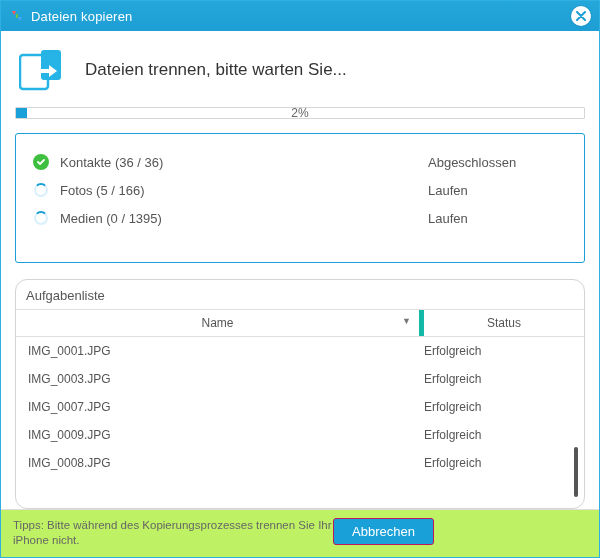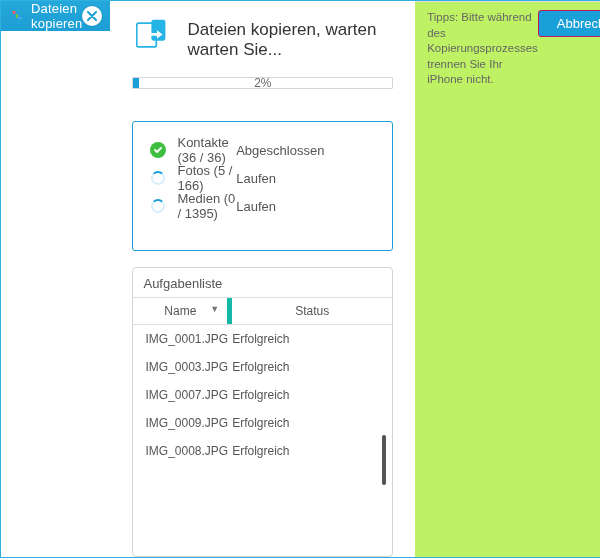--- a/index.html
+++ b/index.html
@@ -1,38 +1,38 @@
 <!DOCTYPE html>
 <html><head>
 <meta charset="utf-8">
 <style>
   * { box-sizing: border-box; margin: 0; padding: 0; }
   body { font-family: "Segoe UI", Tahoma, Arial, sans-serif; font-size: 13px; color: #444; background: #fff; width: 600px; height: 558px; overflow: hidden; }
-  .window { width: 600px; height: 558px; border: 1px solid #2fb0e0; display: flex; flex-direction: row; background: #fff; gap: 8px; }
+  .window { width: 600px; height: 558px; border: 1px solid #2fb0e0; display: flex; flex-direction: column; background: #fff; }
   .titlebar { height: 30px; background: linear-gradient(#24a7db, #1d9ed4); color: #fff; display: flex; align-items: center; padding: 0 8px; font-size: 13px; }
   .titlebar .title-text { flex: 1; font-weight: 500; letter-spacing: .2px; }
   .app-icon { width: 16px; height: 16px; margin-right: 6px; display: flex; align-items: center; justify-content: center; }
   .close-btn { width: 20px; height: 20px; border-radius: 50%; background: #fff; color: #1d9ed4; display: flex; align-items: center; justify-content: center; font-weight: bold; font-size: 14px; cursor: pointer; box-shadow: 0 0 2px rgba(0,0,0,.2); }
   .content { flex: 1; padding: 10px 14px 0 14px; display: flex; flex-direction: column; }
   .header-row { display: flex; align-items: center; gap: 16px; padding: 8px 4px 14px 4px; }
   .device-icon { width: 50px; height: 42px; }
   .header-text { font-size: 17px; color: #333; }
   .progress-wrap { margin: 2px 0 8px 0; }
   .progress-track { height: 12px; background: #fff; border: 1px solid #d6d6d6; border-radius: 1px; position: relative; }
   .progress-fill { height: 100%; background: #1aa0d8; }
   .progress-label { text-align: center; font-size: 12px; color: #666; position: absolute; left:0; right:0; top: -1px; line-height: 12px; }
-  .status-box { border: 1px solid #1aa0d8; border-radius: 3px; padding: 14px 16px 30px 16px; margin-top: 24px; }
+  .status-box { border: 1px solid #1aa0d8; border-radius: 3px; padding: 14px 16px 30px 16px; margin-top: 6px; }
   .status-row { display: flex; align-items: center; height: 28px; font-size: 13px; color: #555; }
   .status-row .s-icon { width: 18px; height: 18px; margin-right: 10px; flex-shrink: 0; display: flex; align-items: center; justify-content: center; }
   .status-row .s-label { flex: 1; }
   .status-row .s-state { width: 140px; }
   .done-circle { width: 16px; height: 16px; border-radius: 50%; background: #3fbf3f; display:flex; align-items:center; justify-content:center; }
   .done-circle svg { width:10px; height:10px; }
   .spinner { width: 14px; height: 14px; border: 2px solid #d8f0fb; border-top-color: #1aa0d8; border-radius: 50%; }
-  .panel { border: 1px solid #d4d4d4; border-radius: 4px; margin-top: 16px; display: flex; flex-direction: column; flex: 1; overflow: hidden; }
+  .panel { border: 1px solid #d4d4d4; border-radius: 12px; margin-top: 16px; display: flex; flex-direction: column; flex: 1; overflow: hidden; }
   .panel-title { padding: 8px 10px 6px 10px; font-size: 13px; color: #555; }
   .tbl-head { display: flex; border-top: 1px solid #e0e0e0; border-bottom: 1px solid #e0e0e0; background: #fff; font-size: 12px; color: #555; }
   .tbl-head .col { padding: 6px 4px; }
   .col-name { flex: 1; text-align: center; position: relative; border-right: 5px solid #14b8a6; }
   .col-name .sort { position: absolute; right: 8px; top: 6px; font-size: 9px; color: #777; }
   .col-status { width: 160px; text-align: center; }
   .tbl-body { flex: 1; overflow-y: auto; position: relative; }
   .task-row { display: flex; font-size: 12px; color: #555; padding: 7px 4px; }
   .task-row .t-name { flex: 1; padding-left: 8px; }
   .task-row .t-status { width: 160px; padding-left: 4px; }
@@ -65,21 +65,21 @@
   <div class="content">
 
     <div class="header-row">
       <div class="device-icon">
         <svg viewBox="0 0 50 42">
           <rect x="1" y="6" width="28" height="34" rx="3" fill="none" stroke="#26b3e6" stroke-width="2.5"></rect>
           <rect x="22" y="1" width="20" height="30" rx="3" fill="#26b3e6"></rect>
           <path d="M20 20 L30 20 L30 16 L38 22 L30 28 L30 24 L20 24 Z" fill="#fff"></path>
         </svg>
       </div>
-      <div class="header-text">Dateien kopieren, warten warten Sie...</div>
+      <div class="header-text">Dateien trennen, bitte warten Sie...</div>
     </div>
 
     <div class="progress-wrap">
       <div class="progress-track">
         <div class="progress-fill" style="width:2%"></div>
         <div class="progress-label">2%</div>
       </div>
     </div>
 
     <div class="status-box" id="cat-box">

